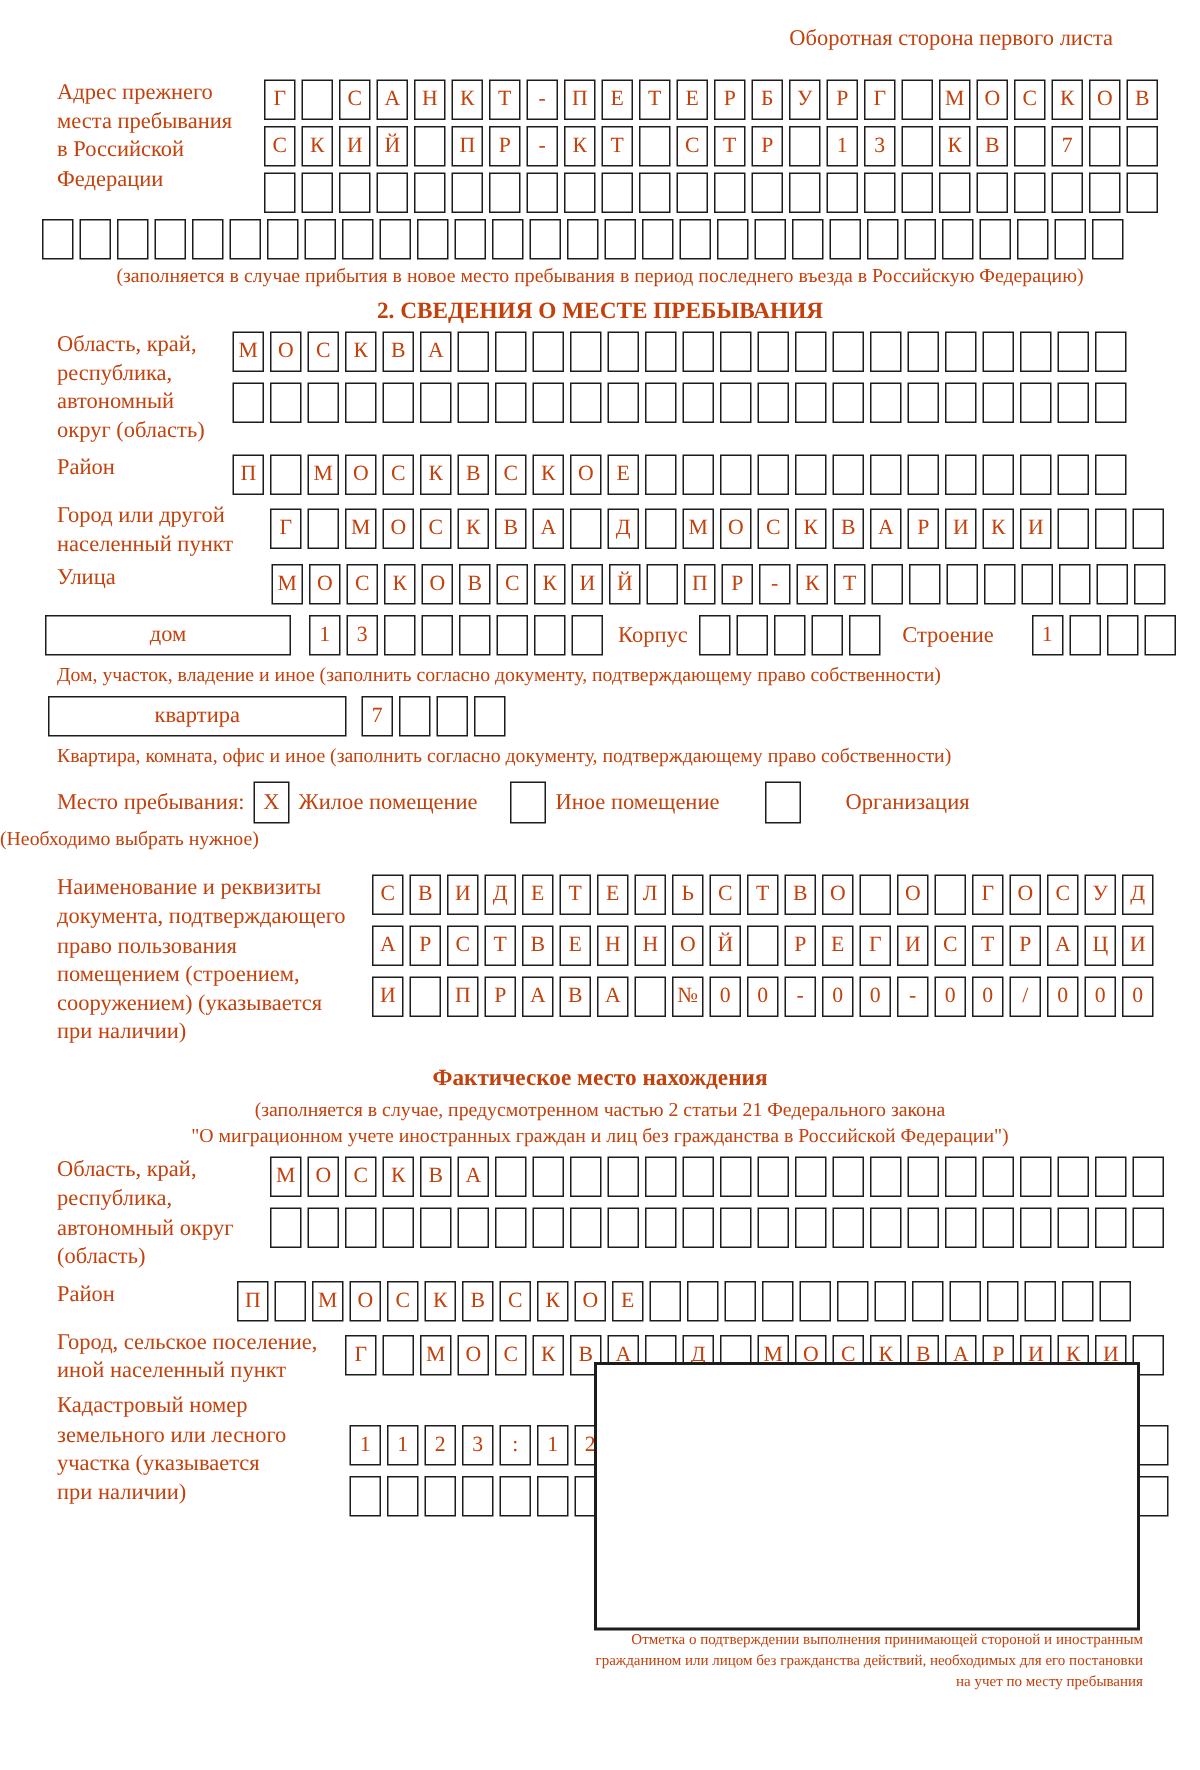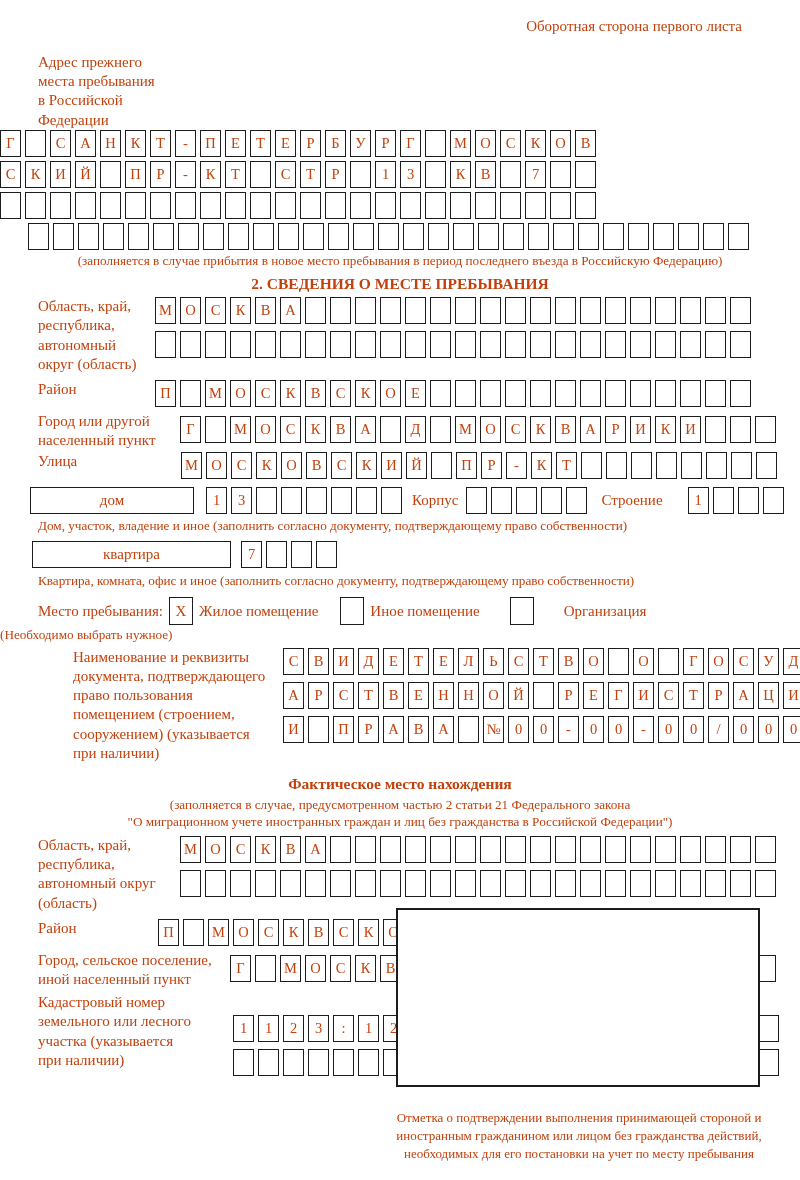--- a/index.html
+++ b/index.html
@@ -73,34 +73,34 @@
     position:absolute;
     left:396px;top:908px;
     width:366px;
   }
   .stamp-box{
     width:360px;height:175px;
     border:2px solid #1c1c1c;
     background:#fff;
   }
   .stamp-caption{
-    margin-top:22px;
-    font-size:13px;
+    margin-top:0;
+    font-size:10px;
     line-height:1.38;
-    text-align:center;
+    text-align:right;
   }
 </style>
 </head>
 <body>
 
 <div class="page">
 
   <div class="header-note">Оборотная сторона первого листа</div>
 
-  <div class="fieldsec" style="margin-top:18px;flex-direction:column;">
+  <div class="fieldsec" style="margin-top:18px;">
     <div class="label lbl-prev">Адрес прежнего
 места пребывания
 в Российской
 Федерации</div>
     <div>
       <div class="cellrow rowgap">
           <div class="cell">Г</div>
           <div class="cell"></div>
           <div class="cell">С</div>
           <div class="cell">А</div>
@@ -411,21 +411,21 @@
     <span class="inline-lbl">Место пребывания:</span>
     <span class="checkbox">X</span>
     <span class="inline-lbl">Жилое помещение</span>
     <span class="checkbox" style="margin-left:22px;"></span>
     <span class="inline-lbl">Иное помещение</span>
     <span class="checkbox" style="margin-left:30px;"></span>
     <span class="inline-lbl" style="margin-left:24px;">Организация</span>
   </div>
   <div class="note" style="margin-top:2px;width:660px;text-align:left;">(Необходимо выбрать нужное)</div>
 
-  <div class="fieldsec" style="margin-top:4px;padding-left:35px;">
+  <div class="fieldsec" style="margin-top:16px;">
     <div class="label lbl-doc">Наименование и реквизиты
 документа, подтверждающего
 право пользования
 помещением (строением,
 сооружением) (указывается
 при наличии)</div>
     <div>
       <div class="cellrow" style="margin-bottom:7px;">
           <div class="cell">С</div>
           <div class="cell">В</div>

